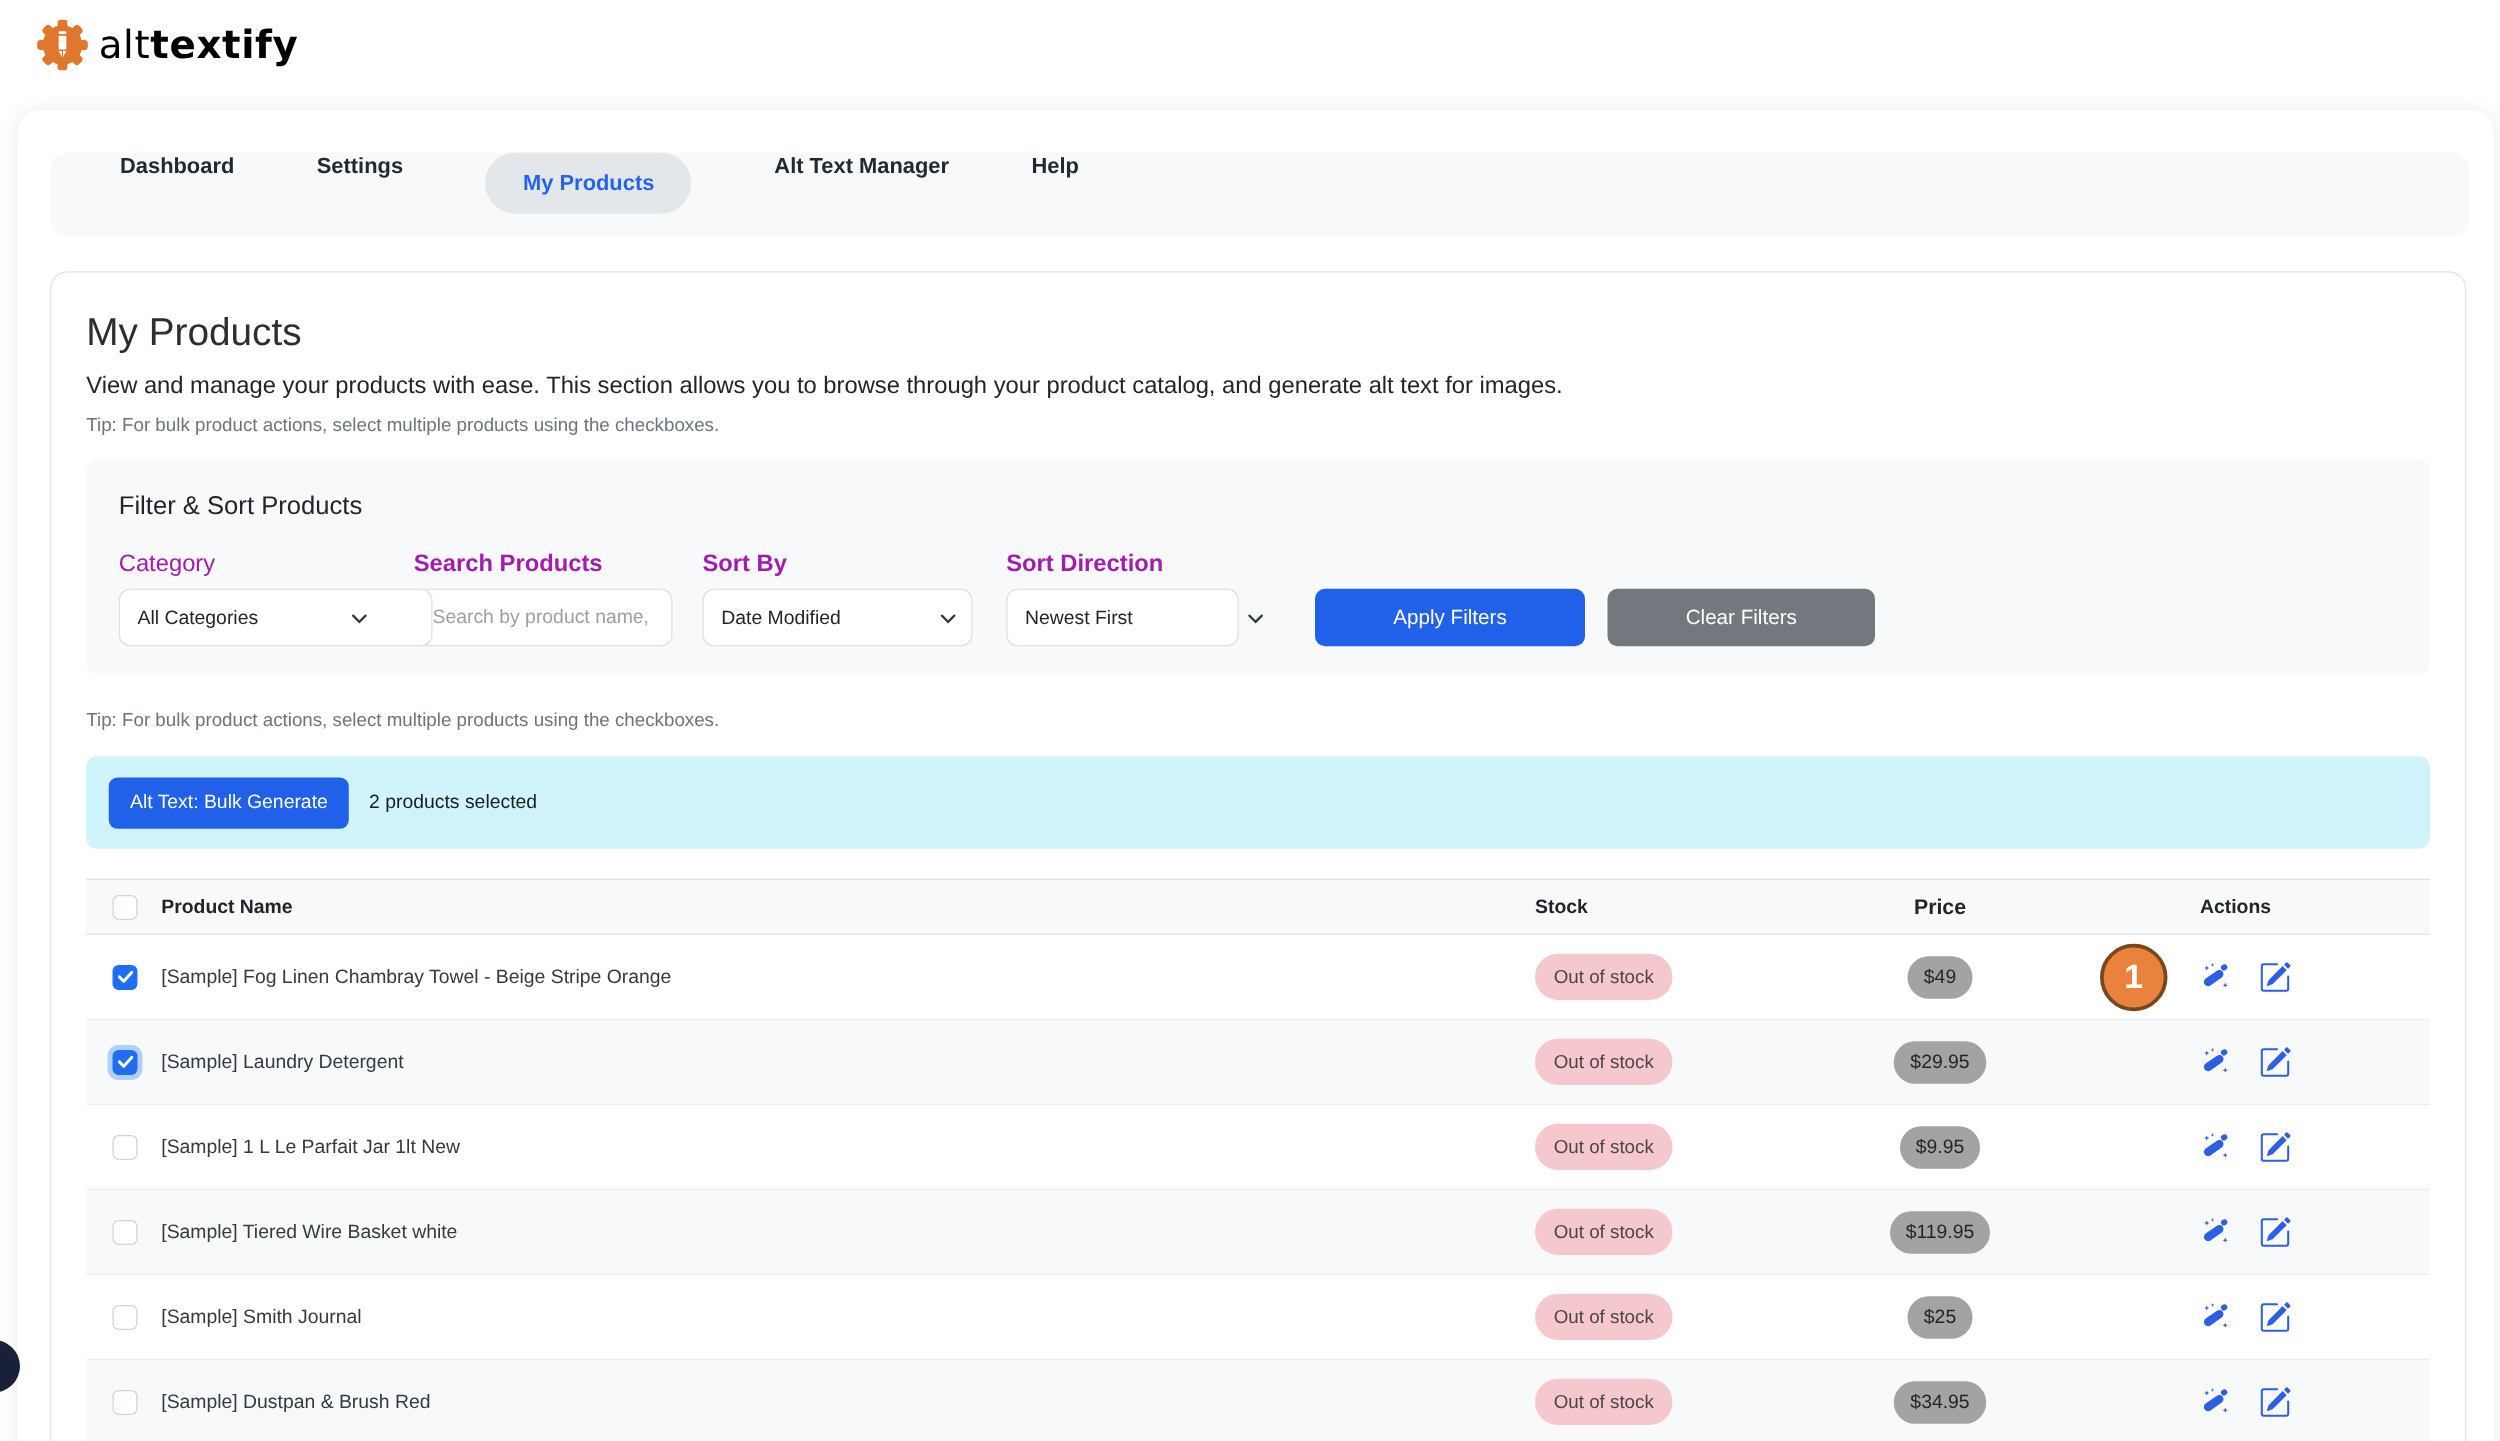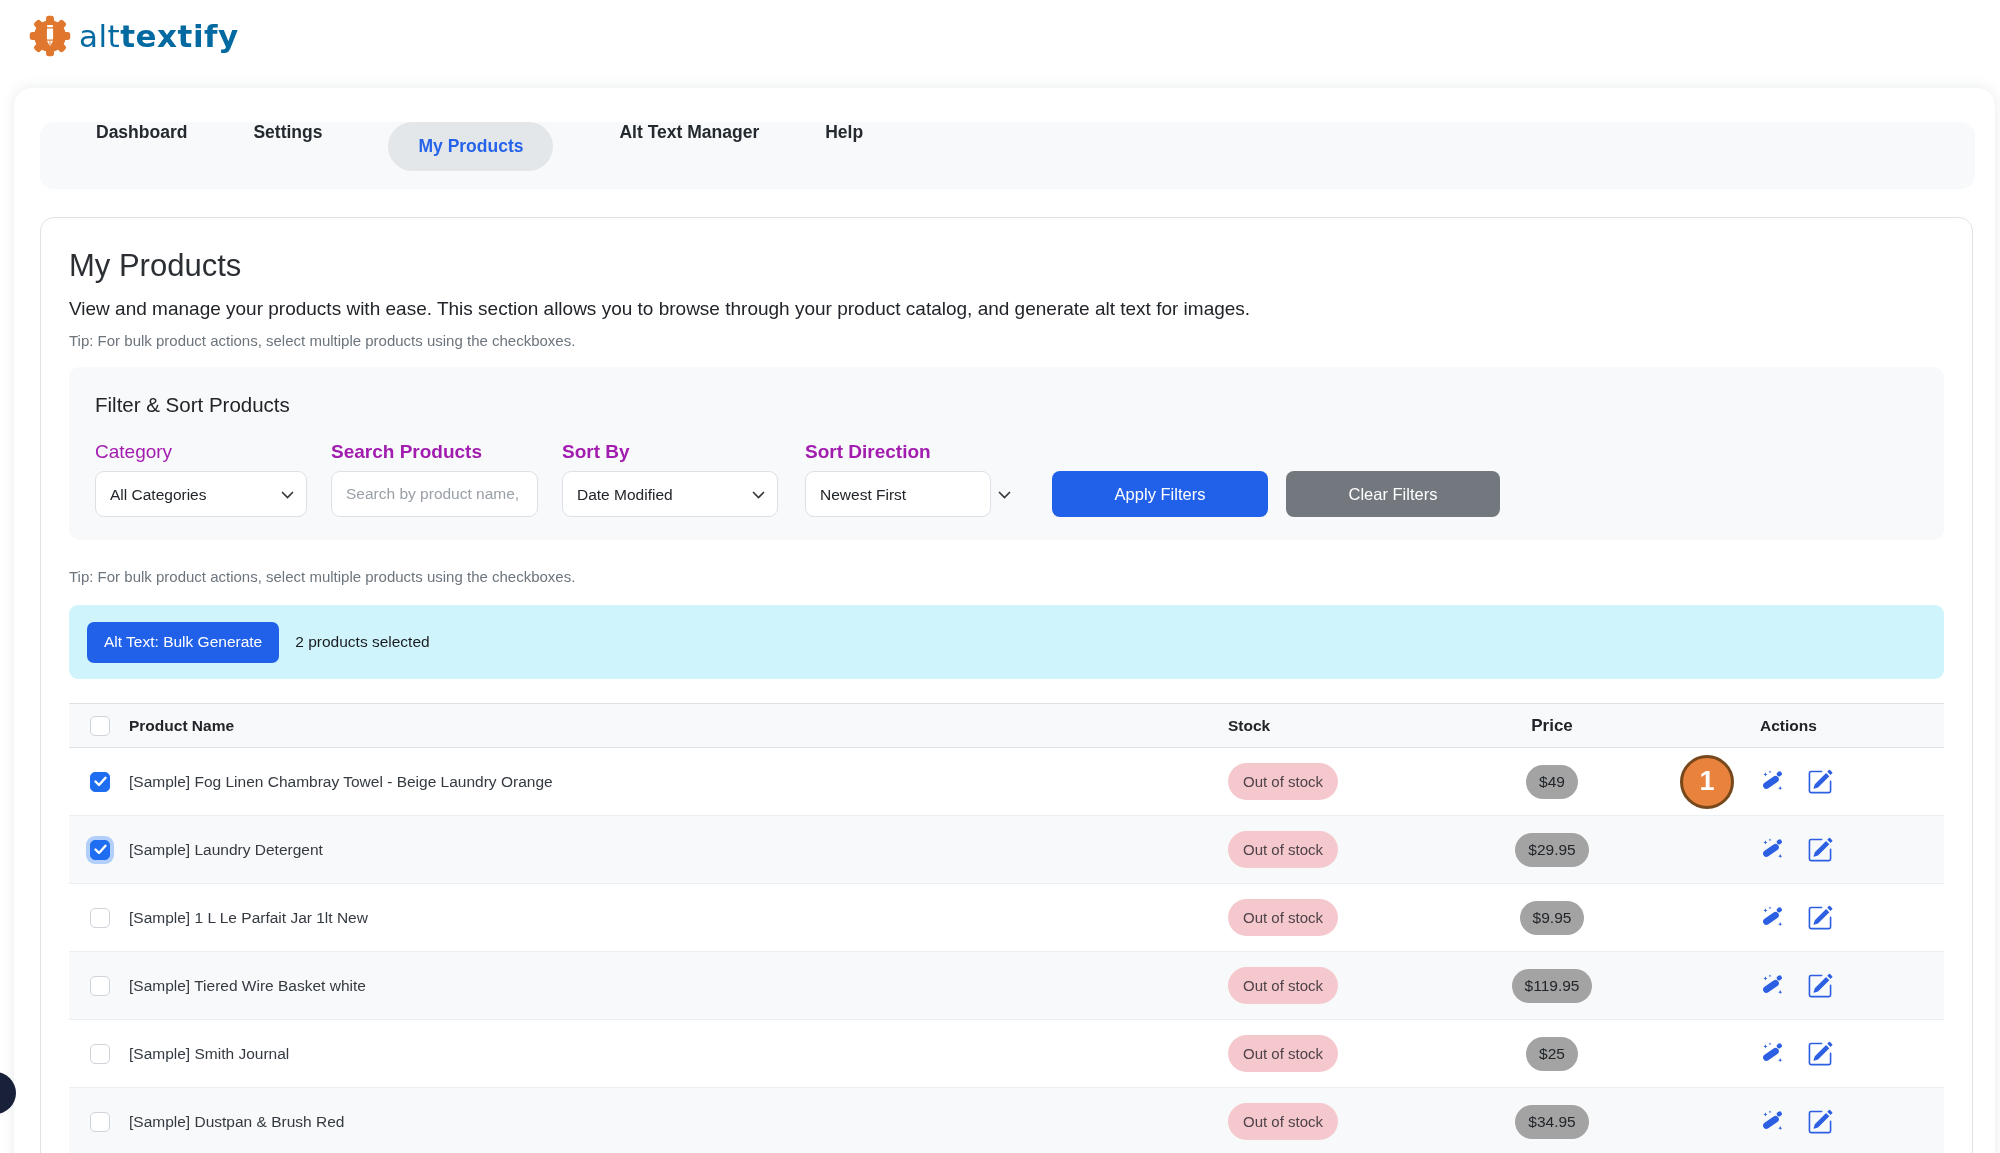--- a/index.html
+++ b/index.html
@@ -2,21 +2,21 @@
 <html><head>
 <meta charset="utf-8">
 <style>
   * { margin:0; padding:0; box-sizing:border-box; }
   html,body { width:2000px; height:1153px; overflow:hidden; background:#fff;
     font-family:"Liberation Sans", sans-serif; color:#212529; }
 
   
   .top-bar { padding:14px 0 10px 28px; display:flex; align-items:center; gap:8px; }
   .logo { display:flex; align-items:center; gap:7px; cursor:pointer; }
-  .logo-text { font-family:"DejaVu Sans", sans-serif; font-size:31px; letter-spacing:.5px; color:#0369a1; }
+  .logo-text { font-family:"DejaVu Sans", sans-serif; font-size:31px; letter-spacing:.5px; color:#000000; }
   .logo-text .lt { font-weight:500; }
   .logo-text .bd { font-weight:700; }
 
   
   .outer-card { position:absolute; left:14px; top:88px; width:1981px; height:1100px;
     background:#fff; border-radius:18px; box-shadow:0 0 14px rgba(100,110,130,.14); }
 
   
   .nav-bar { position:absolute; left:26px; right:20px; top:34px; height:67px;
     background:#f8f9fa; border-radius:14px; display:flex; align-items:flex-start;
@@ -147,21 +147,21 @@
     <div class="page-title">My Products</div>
     <div class="page-subtitle">View and manage your products with ease. This section allows you to browse through your product catalog, and generate alt text for images.</div>
     <div class="page-tip">Tip: For bulk product actions, select multiple products using the checkboxes.</div>
 
     <div class="filter-card">
       <div class="filter-title">Filter &amp; Sort Products</div>
       <div class="filter-row">
         <div class="fgroup" style="width:212px;">
           <span class="flabel">Category</span>
           <span class="sel-wrap">
-            <select class="ctrl" style="width:212px;">
+            <select class="ctrl" style="width:251px;">
               <option>All Categories</option>
             </select>
             <svg width="13" height="9">
                 <path d="M1.5 1.5 L6.5 6.5 L11.5 1.5" stroke="#33383d" stroke-width="1.7" fill="none" stroke-linecap="round"></path>
               </svg>
           </span>
         </div>
         <div class="fgroup" style="width:207px; margin-left:24px;">
           <span class="flabel semi">Search Products</span>
           <input class="ctrl" style="width: 207px;" placeholder="Search by product name, de">
@@ -212,21 +212,21 @@
       </div>
       <div id="rows-container">
   <div class="t-row">
     <div class="col-check">
       <div class="checkbox checked">
         <svg width="13" height="11" viewBox="0 0 13 11">
                   <path d="M1.5 5.5 L5 9 L11.5 1.8" stroke="#fff" stroke-width="2.4" fill="none" stroke-linecap="round" stroke-linejoin="round"></path>
                 </svg>
       </div>
     </div>
-    <div class="col-name">[Sample] Fog Linen Chambray Towel - Beige Laundry Orange</div>
+    <div class="col-name">[Sample] Fog Linen Chambray Towel - Beige Stripe Orange</div>
     <div class="col-stock"><span class="stock-badge">Out of stock</span></div>
     <div class="col-price"><span class="price-badge">$49</span></div>
     <div class="col-actions">
       <span class="step-marker show">1</span>
       <span class="icon-btn">
         <svg width="25" height="25" viewBox="0 0 24 24" fill="#2d5fe3">
           <rect x="2" y="10" width="17" height="6.4" rx="3.2" transform="rotate(-35 10 13)"></rect>
           <rect x="16.2" y="2.6" width="5" height="4.4" rx="2.2" transform="rotate(-35 18.5 5)"></rect>
           <path d="M5.2 3.2 l.55 1.45 L7.2 5.2 l-1.45.55 L5.2 7.2 l-.55-1.45 L3.2 5.2 l1.45-.55 Z"></path>
           <path d="M9.6 1.4 l.4 1 1 .4 -1 .4 -.4 1 -.4-1 -1-.4 1-.4 Z"></path>

